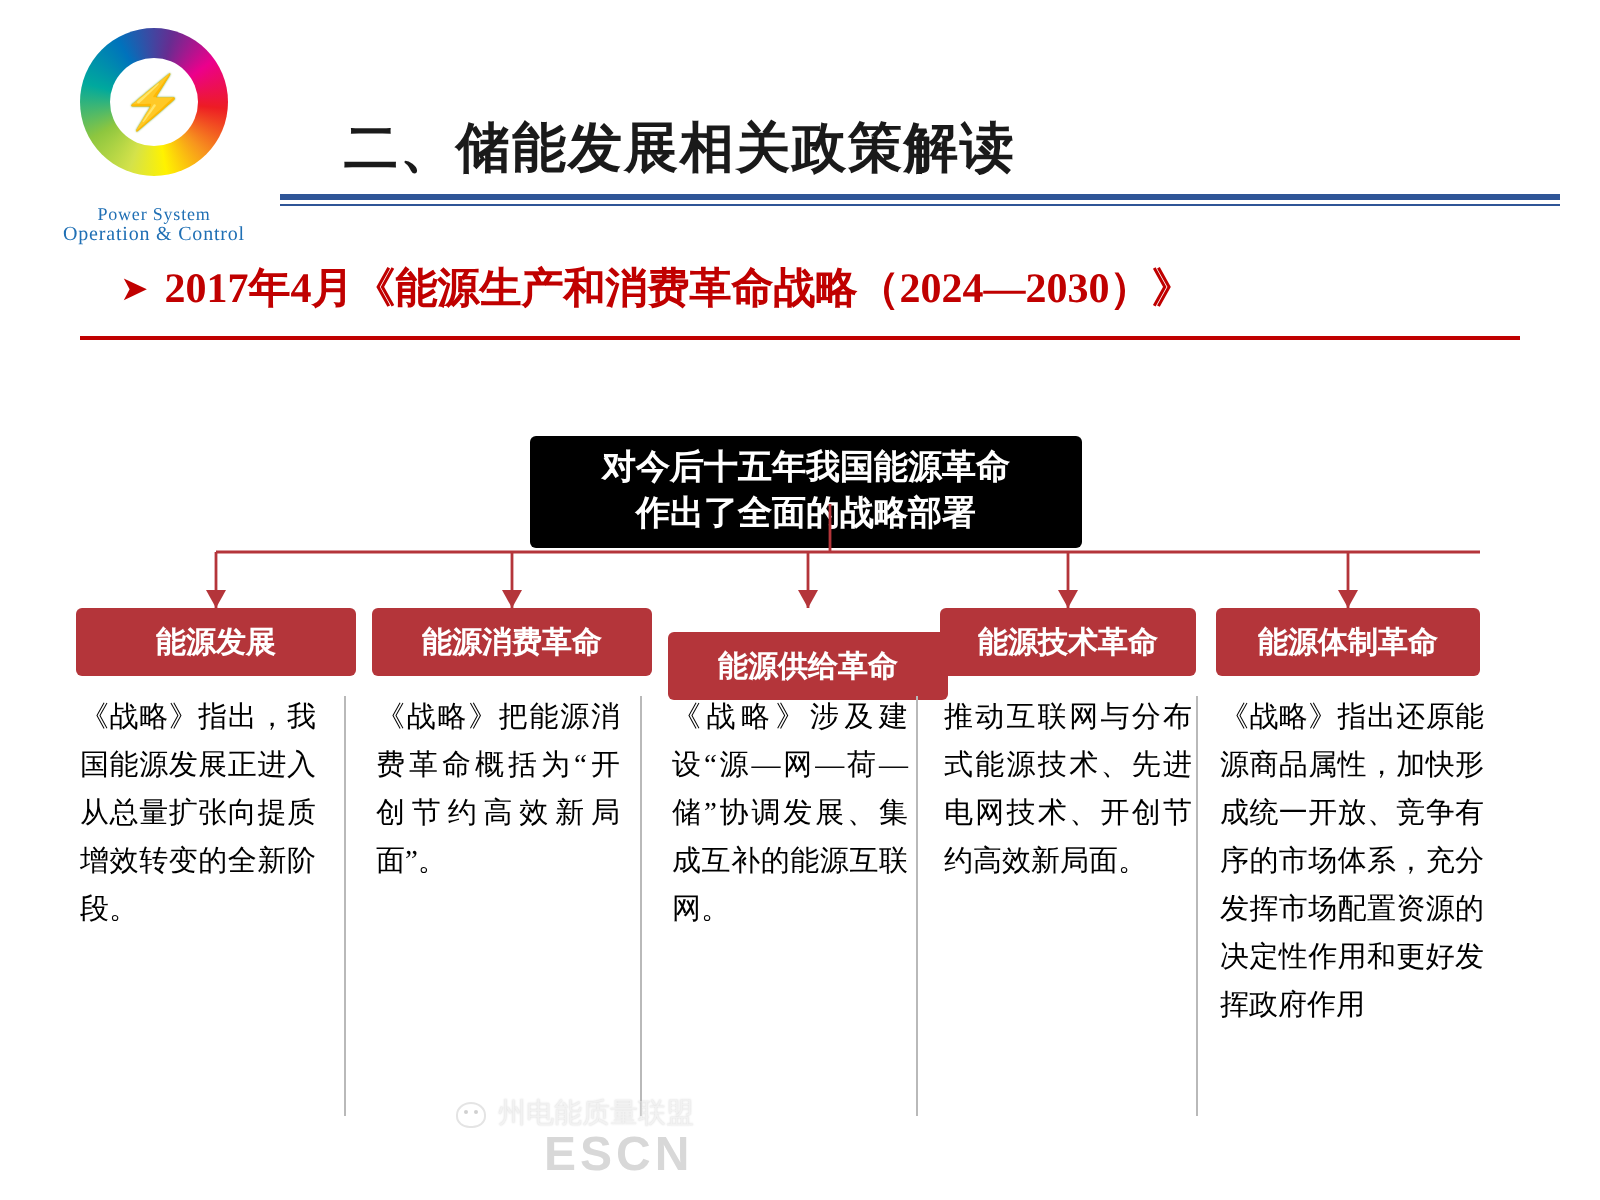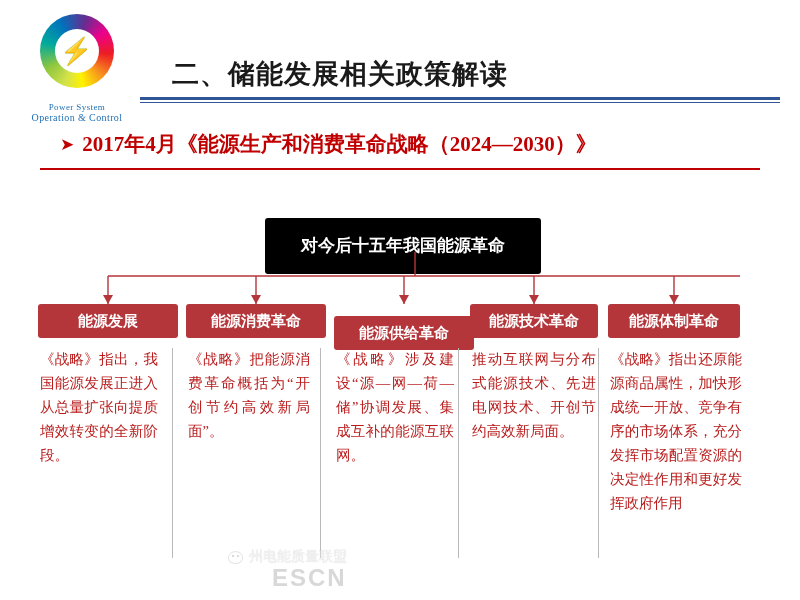--- a/index.html
+++ b/index.html
@@ -216,21 +216,21 @@
     position: absolute;
     left: 0;
     top: 168px;
     width: 800px;
   }
   .text-col {
     position: absolute;
     top: 0;
     font-size: 14.5px;
     line-height: 1.65;
-    color: #b91c1c;
+    color: #000000;
     font-family: "Liberation Serif", serif;
     text-align: justify;
   }
   .txt-0 { left: 40px;  width: 118px; }
   .txt-1 { left: 188px; width: 122px; }
   .txt-2 { left: 336px; width: 118px; }
   .txt-3 { left: 472px; width: 124px; }
   .txt-4 { left: 610px; width: 132px; }
 
   .divider {
@@ -327,20 +327,21 @@
     <span class="bullet-arrow">➤</span>
     <span class="subtitle-text">2017年4月《能源生产和消费革命战略（2024—2030）》</span>
   </div>
   <div class="subtitle-underline"></div>
 
   <div class="diagram">
 
     <div class="top-box">
       <div>
         <div>对今后十五年我国能源革命</div>
+        <div>作出了全面的战略部署</div>
       </div>
     </div>
 
     <svg class="connector-svg" viewBox="0 0 800 160" preserveAspectRatio="none">
       <g stroke="#b4353a" stroke-width="1.4" fill="none">
         <path d="M415,72 L415,96"></path>
         <path d="M108,96 L740,96"></path>
         <path d="M108,96 L108,124"></path>
         <path d="M256,96 L256,124"></path>
         <path d="M404,96 L404,124"></path>

